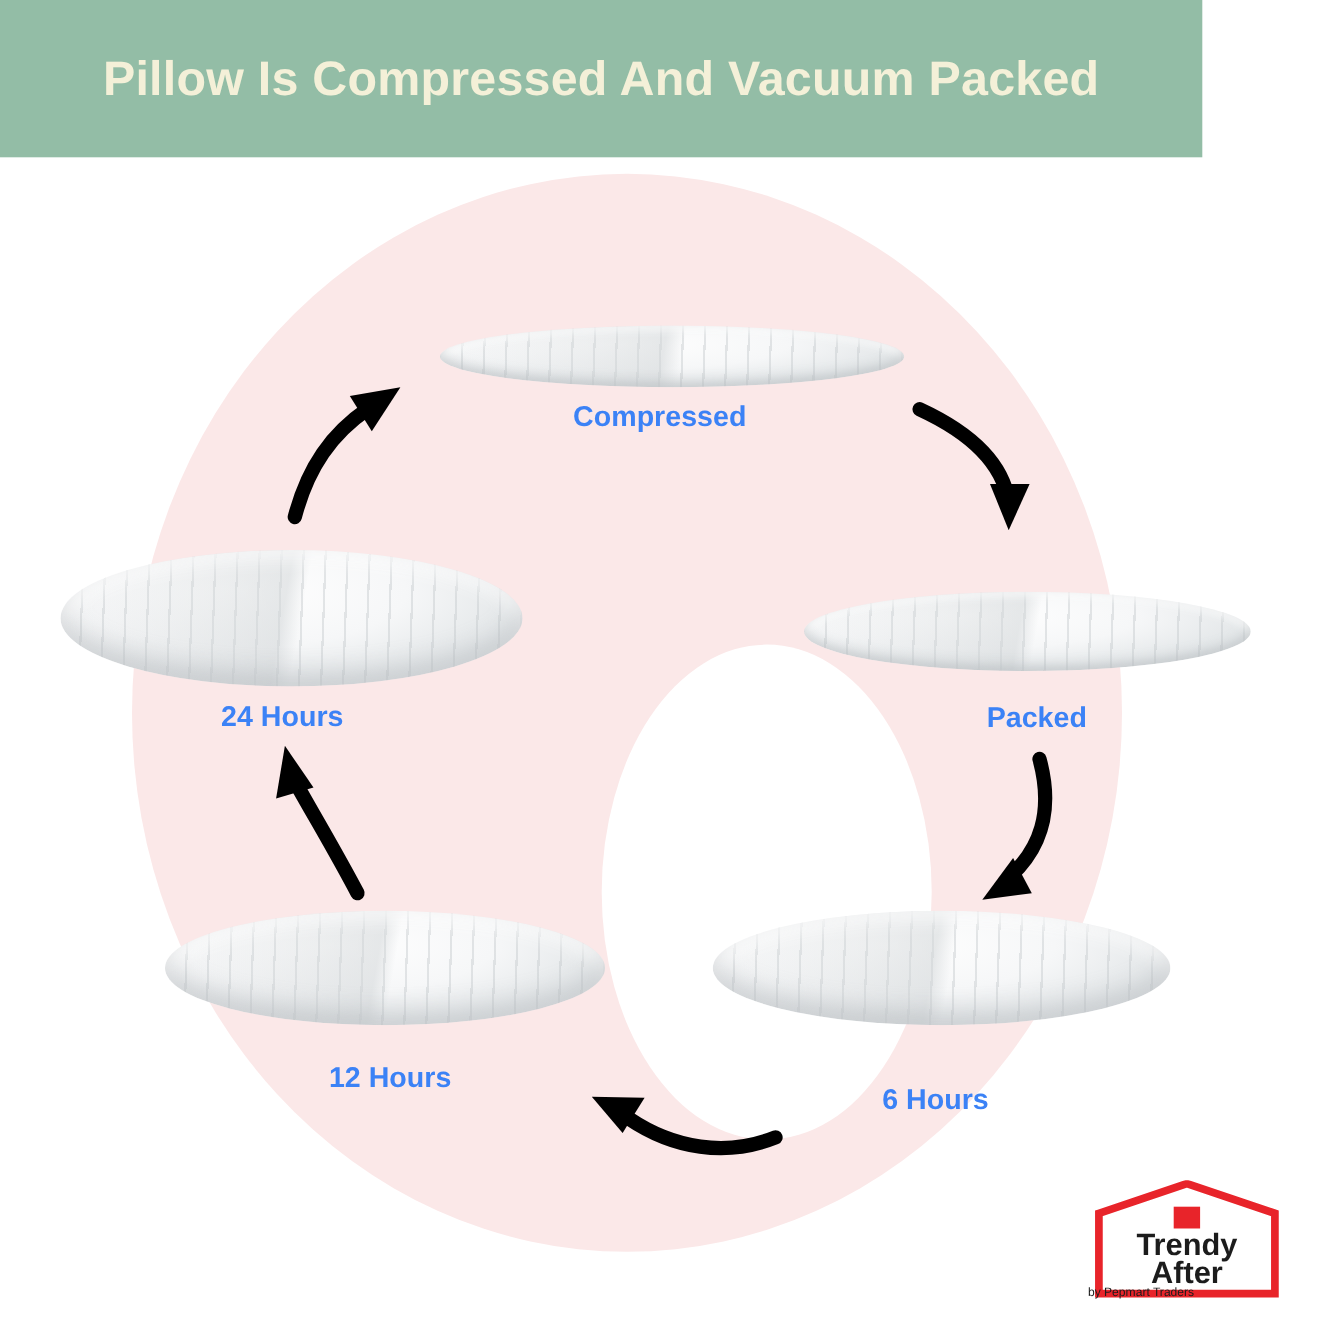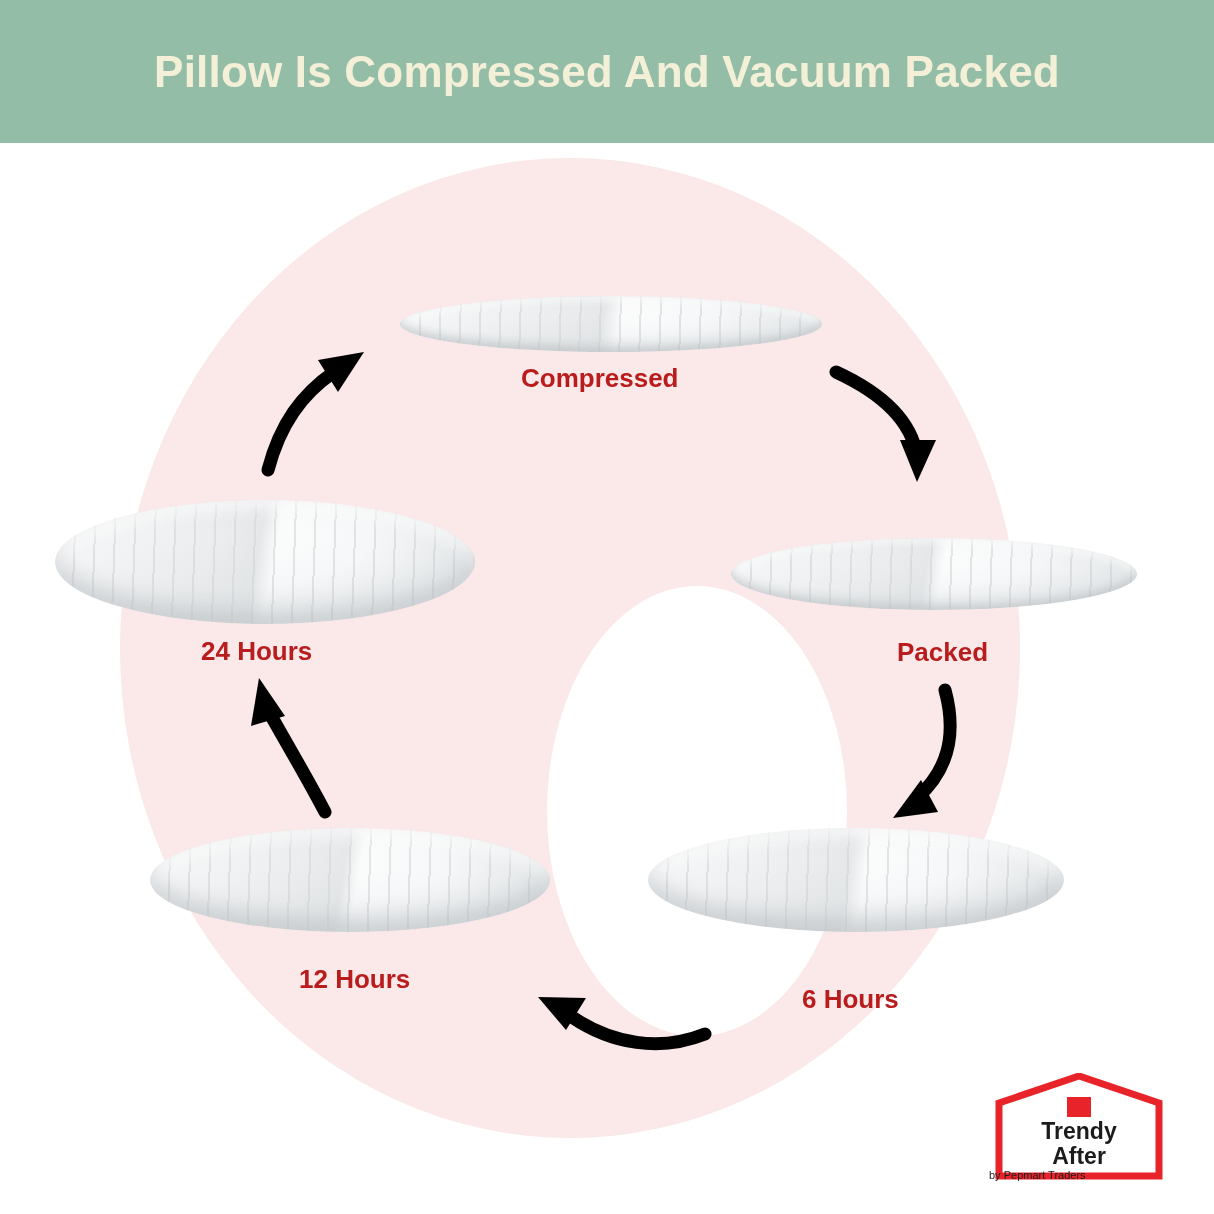--- a/index.html
+++ b/index.html
@@ -18,21 +18,21 @@
     position: relative;
     width: 1214px;
     height: 1214px;
     background: #ffffff;
   }
   
   .header {
     position: absolute;
     left: 0;
     top: 0;
-    width: 1214px;
+    width: 1093px;
     height: 143px;
     background: #93bda6;
     display: flex;
     align-items: center;
     justify-content: center;
   }
   .header-title {
     color: #f4f0d8;
     font-size: 44px;
     font-weight: bold;
@@ -87,21 +87,21 @@
   #pillow-started    { left: 731px; top: 538px; width: 406px; height: 72px; }
   #pillow-6h         { left: 648px; top: 828px; width: 416px; height: 104px; }
   #pillow-12h        { left: 150px; top: 828px; width: 400px; height: 104px; }
   #pillow-24h        { left: 55px;  top: 500px; width: 420px; height: 124px; }
 
   
   .stage-label {
     position: absolute;
     font-size: 26px;
     font-weight: bold;
-    color: #b91c1c;
+    color: #3b82f6;
     font-family: "Liberation Sans", sans-serif;
     white-space: nowrap;
   }
   #label-compressed { left: 521px; top: 363px; }
   #label-started    { left: 897px; top: 637px; }
   #label-6h         { left: 802px; top: 984px; }
   #label-12h        { left: 299px; top: 948px; margin-top: 16px; }
   #label-24h        { left: 201px; top: 636px; }
 
   
@@ -123,21 +123,21 @@
     height: 108px;
   }
   .logo-text {
     position: absolute;
     left: 0;
     top: 46px;
     width: 180px;
     text-align: center;
     color: #1c1c1c;
     font-weight: bold;
-    font-size: 23px;
+    font-size: 28px;
     line-height: 25px;
     font-family: "Liberation Sans", sans-serif;
   }
   .logo-sub {
     position: absolute;
     left: 0;
     top: 96px;
     width: 180px;
     text-align: left;
     color: #1c1c1c;

